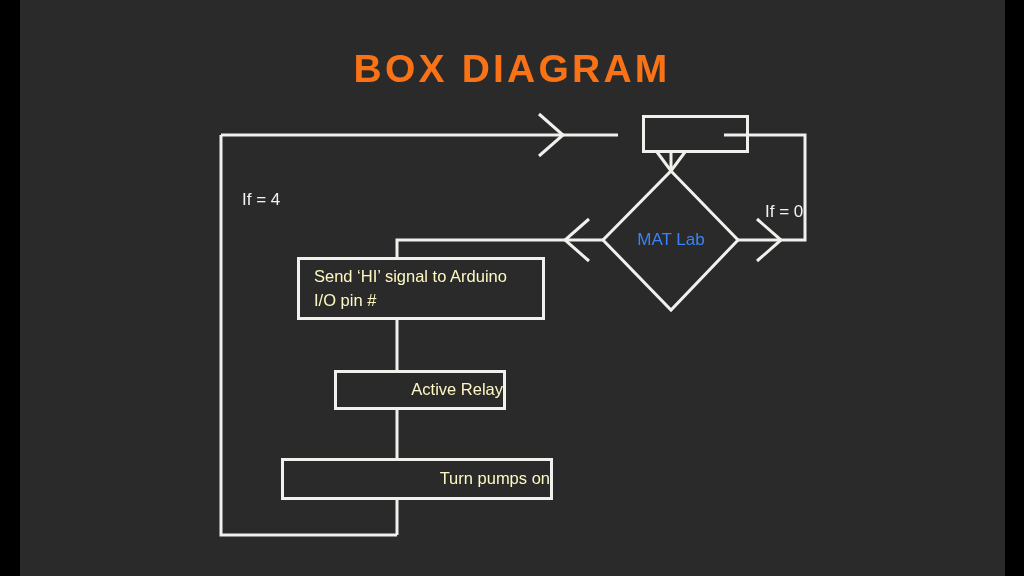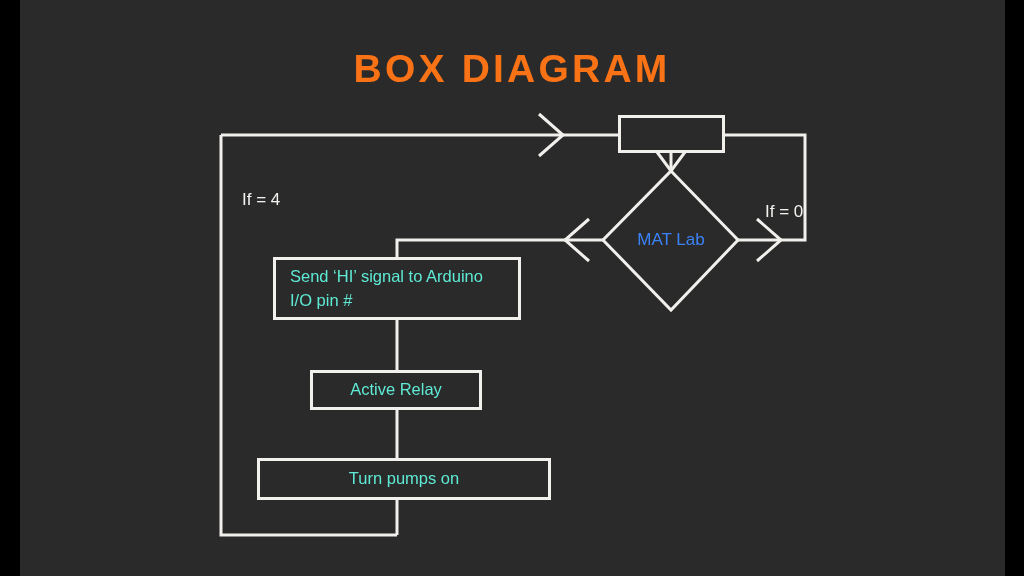--- a/index.html
+++ b/index.html
@@ -47,28 +47,29 @@
   }
   #diagram {
     position: absolute;
     left: 0; top: 0;
     width: 1024px; height: 576px;
   }
   .node {
     position: absolute;
     box-sizing: border-box;
     border: 3px solid #f2f0ec;
-    color: #5eead4;
+    color: #fef9c3;
     background: transparent;
     display: flex;
     align-items: center;
     font-size: 16.5px;
     line-height: 1.45;
+    margin-left: 24px;
   }
-  .node-center { justify-content: center; }
+  .node-center { justify-content: flex-end; }
   .node-left { justify-content: flex-start; padding-left: 14px; }
   .edge-label {
     position: absolute;
     color: #f4f2ef;
     font-size: 17px;
     white-space: nowrap;
   }
   .diamond-label {
     position: absolute;
     color: #3b82f6;
@@ -124,19 +125,19 @@
   <span>
     <span>Send ‘HI’ signal to Arduino</span><br>
     <span>I/O pin #</span>
   </span>
 </div>
 
 <div class="node node-center" style="left:310px; top:370px; width:172px; height:40px;">
   <span>Active Relay</span>
 </div>
 
-<div class="node node-center" style="left:257px; top:458px; width:294px; height:42px;">
+<div class="node node-center" style="left:257px; top:458px; width:272px; height:42px;">
   <span>Turn pumps on</span>
 </div>
 
 <div class="edge-label" style="left:242px; top:190px;">If = 4</div>
 
 <div class="edge-label" style="left:738px; top:202px;margin-left:27px;">If = 0</div>
 
 </body></html>

